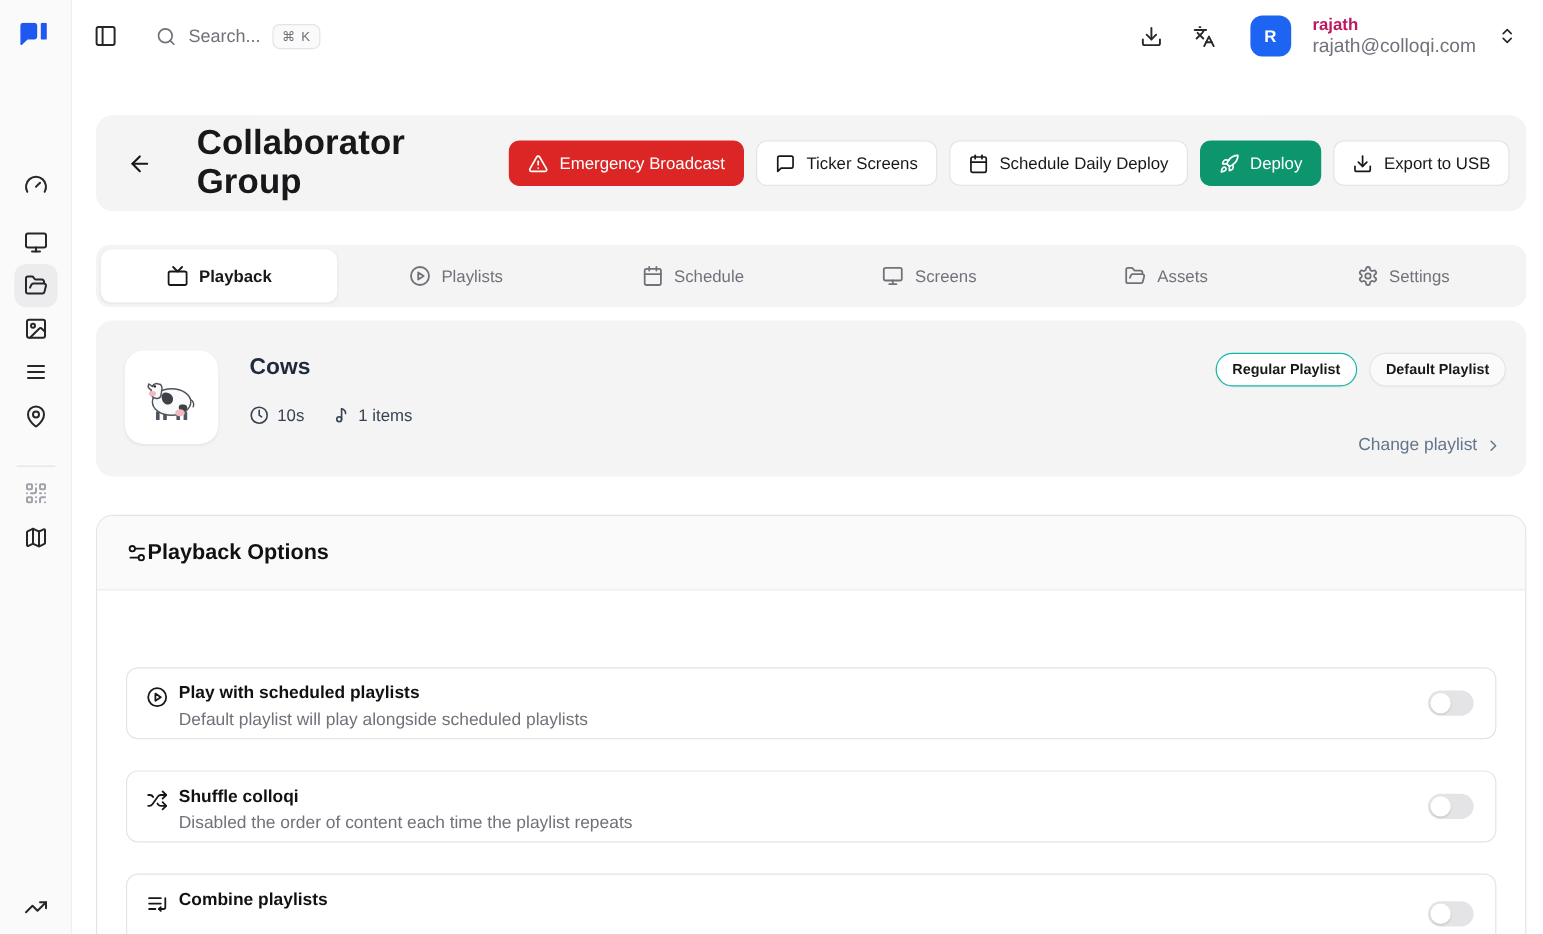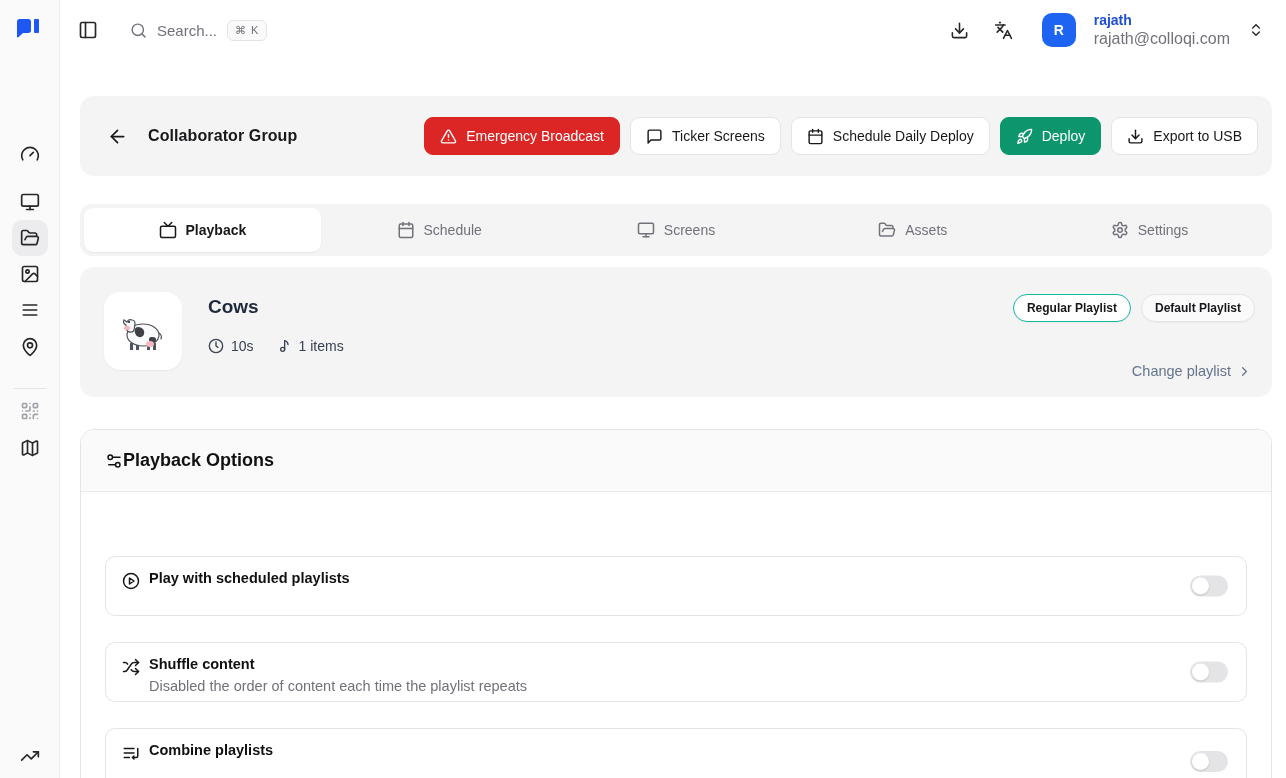--- a/index.html
+++ b/index.html
@@ -21,42 +21,42 @@
     display:flex;align-items:center;justify-content:center;color:var(--ink2);cursor:pointer}
   .sidebar-toggle{margin-left:10px}
   .search{display:flex;align-items:center;gap:10px;margin-left:24px;color:var(--muted);cursor:text}
   .search .stext{font-size:15px}
   .kbd{font-size:11px;color:var(--muted);border:1px solid var(--border);background:var(--panel2);
     border-radius:6px;padding:3px 7px;letter-spacing:1px}
   .tb-right{margin-left:auto;display:flex;align-items:center;gap:8px;padding-right:18px}
   .avatar{width:34px;height:34px;border-radius:10px;background:var(--avatar);color:#fff;
     display:flex;align-items:center;justify-content:center;font-size:14px;font-weight:600;margin-left:12px}
   .uinfo{line-height:1.2;margin:0 6px 0 10px}
-  .uname{font-size:14px;font-weight:700;color:#1d4ed8}
+  .uname{font-size:14px;font-weight:700;color:#be185d}
   .uemail{font-size:16px;color:var(--muted)}
 
   
   .sidenav{position:absolute;top:60px;left:0;bottom:0;width:60px;background:var(--panel2);
     border-right:1px solid #efeff1}
   .snav-item{position:absolute;left:50%;transform:translate(-50%,-50%);width:36px;height:36px;
     border-radius:10px;display:flex;align-items:center;justify-content:center;color:var(--ink2);cursor:pointer}
   .snav-item.active{background:#ececee}
   .snav-item.dim{color:#a1a1aa}
   .snav-div{position:absolute;left:14px;width:32px;height:1px;background:var(--border)}
 
   
   .main{position:absolute;left:60px;top:60px;right:0;bottom:0;background:#fff}
   .block{margin-left:20px;width:1192px}
 
   
   .hdr{margin-top:36px;height:80px;background:var(--panel);border-radius:14px;
     display:flex;align-items:center;padding:0 14px 0 20px}
   .back-btn{width:34px;height:34px;border:none;background:transparent;border-radius:8px;
     display:flex;align-items:center;justify-content:center;color:var(--ink);cursor:pointer}
-  .hdr-title{font-size:16px;font-weight:700;margin-left:14px;letter-spacing:.1px}
+  .hdr-title{font-size:29px;font-weight:700;margin-left:31px;letter-spacing:.1px}
   .hdr-actions{margin-left:auto;display:flex;align-items:center;gap:10px}
   .btn{height:38px;display:inline-flex;align-items:center;gap:9px;padding:0 15px;border-radius:9px;
     font-size:14px;font-weight:500;font-family:inherit;border:1px solid var(--border);background:#fff;
     color:var(--ink);cursor:pointer;white-space:nowrap}
   .btn.danger{background:var(--danger);border-color:var(--danger);color:#fff}
   .btn.success{background:var(--success);border-color:var(--success);color:#fff}
 
   
   .tabs{margin-top:28px;height:52px;background:var(--panel);border-radius:12px;padding:4px;
     display:flex;align-items:stretch}
@@ -284,20 +284,27 @@
     </div>
   </section>
 
   <section class="tabs block">
     <button class="tab active">
       <svg class="ic" width="18" height="18" viewBox="0 0 24 24">
         <rect x="2" y="7" width="20" height="15" rx="2"></rect>
           <path d="m17 2-5 5-5-5"></path>
       </svg>
       <span>Playback</span>
+    </button>
+    <button class="tab">
+      <svg class="ic" width="18" height="18" viewBox="0 0 24 24">
+        <circle cx="12" cy="12" r="10"></circle>
+          <path d="m10 8 6 4-6 4Z"></path>
+      </svg>
+      <span>Playlists</span>
     </button>
     <button class="tab">
       <svg class="ic" width="18" height="18" viewBox="0 0 24 24">
         <path d="M8 2v4"></path>
           <path d="M16 2v4"></path>
           <rect x="3" y="4" width="18" height="18" rx="2"></rect>
           <path d="M3 10h18"></path>
       </svg>
       <span>Schedule</span>
     </button>
@@ -385,36 +392,37 @@
     </div>
     <div class="ocard-bd">
 
       <div class="opt-row">
         <svg class="ic opt-ic" width="18" height="18" viewBox="0 0 24 24">
           <circle cx="12" cy="12" r="10"></circle>
             <path d="m10 8 6 4-6 4Z"></path>
         </svg>
         <div class="opt-txt">
           <div class="opt-title">Play with scheduled playlists</div>
+          <div class="opt-sub">Default playlist will play alongside scheduled playlists</div>
         </div>
         <button class="switch">
             <span class="knob"></span>
           </button>
       </div>
 
       <div class="opt-row">
         <svg class="ic opt-ic" width="18" height="18" viewBox="0 0 24 24">
           <path d="M2 18h1.4c1.3 0 2.5-.6 3.3-1.7l6.1-8.6c.7-1.1 2-1.7 3.3-1.7H22"></path>
             <path d="m18 2 4 4-4 4"></path>
           <path d="M2 6h1.9c1.5 0 2.9.9 3.6 2.2"></path>
             <path d="M22 18h-5.9c-1.3 0-2.6-.7-3.3-1.8l-.5-.8"></path>
             <path d="m18 14 4 4-4 4"></path>
         </svg>
         <div class="opt-txt">
-          <div class="opt-title">Shuffle content</div>
+          <div class="opt-title">Shuffle colloqi</div>
           <div class="opt-sub">Disabled the order of content each time the playlist repeats</div>
         </div>
         <button class="switch">
             <span class="knob"></span>
           </button>
       </div>
 
       <div class="opt-row">
         <svg class="ic opt-ic" width="18" height="18" viewBox="0 0 24 24">
           <path d="M16 12H3"></path>

